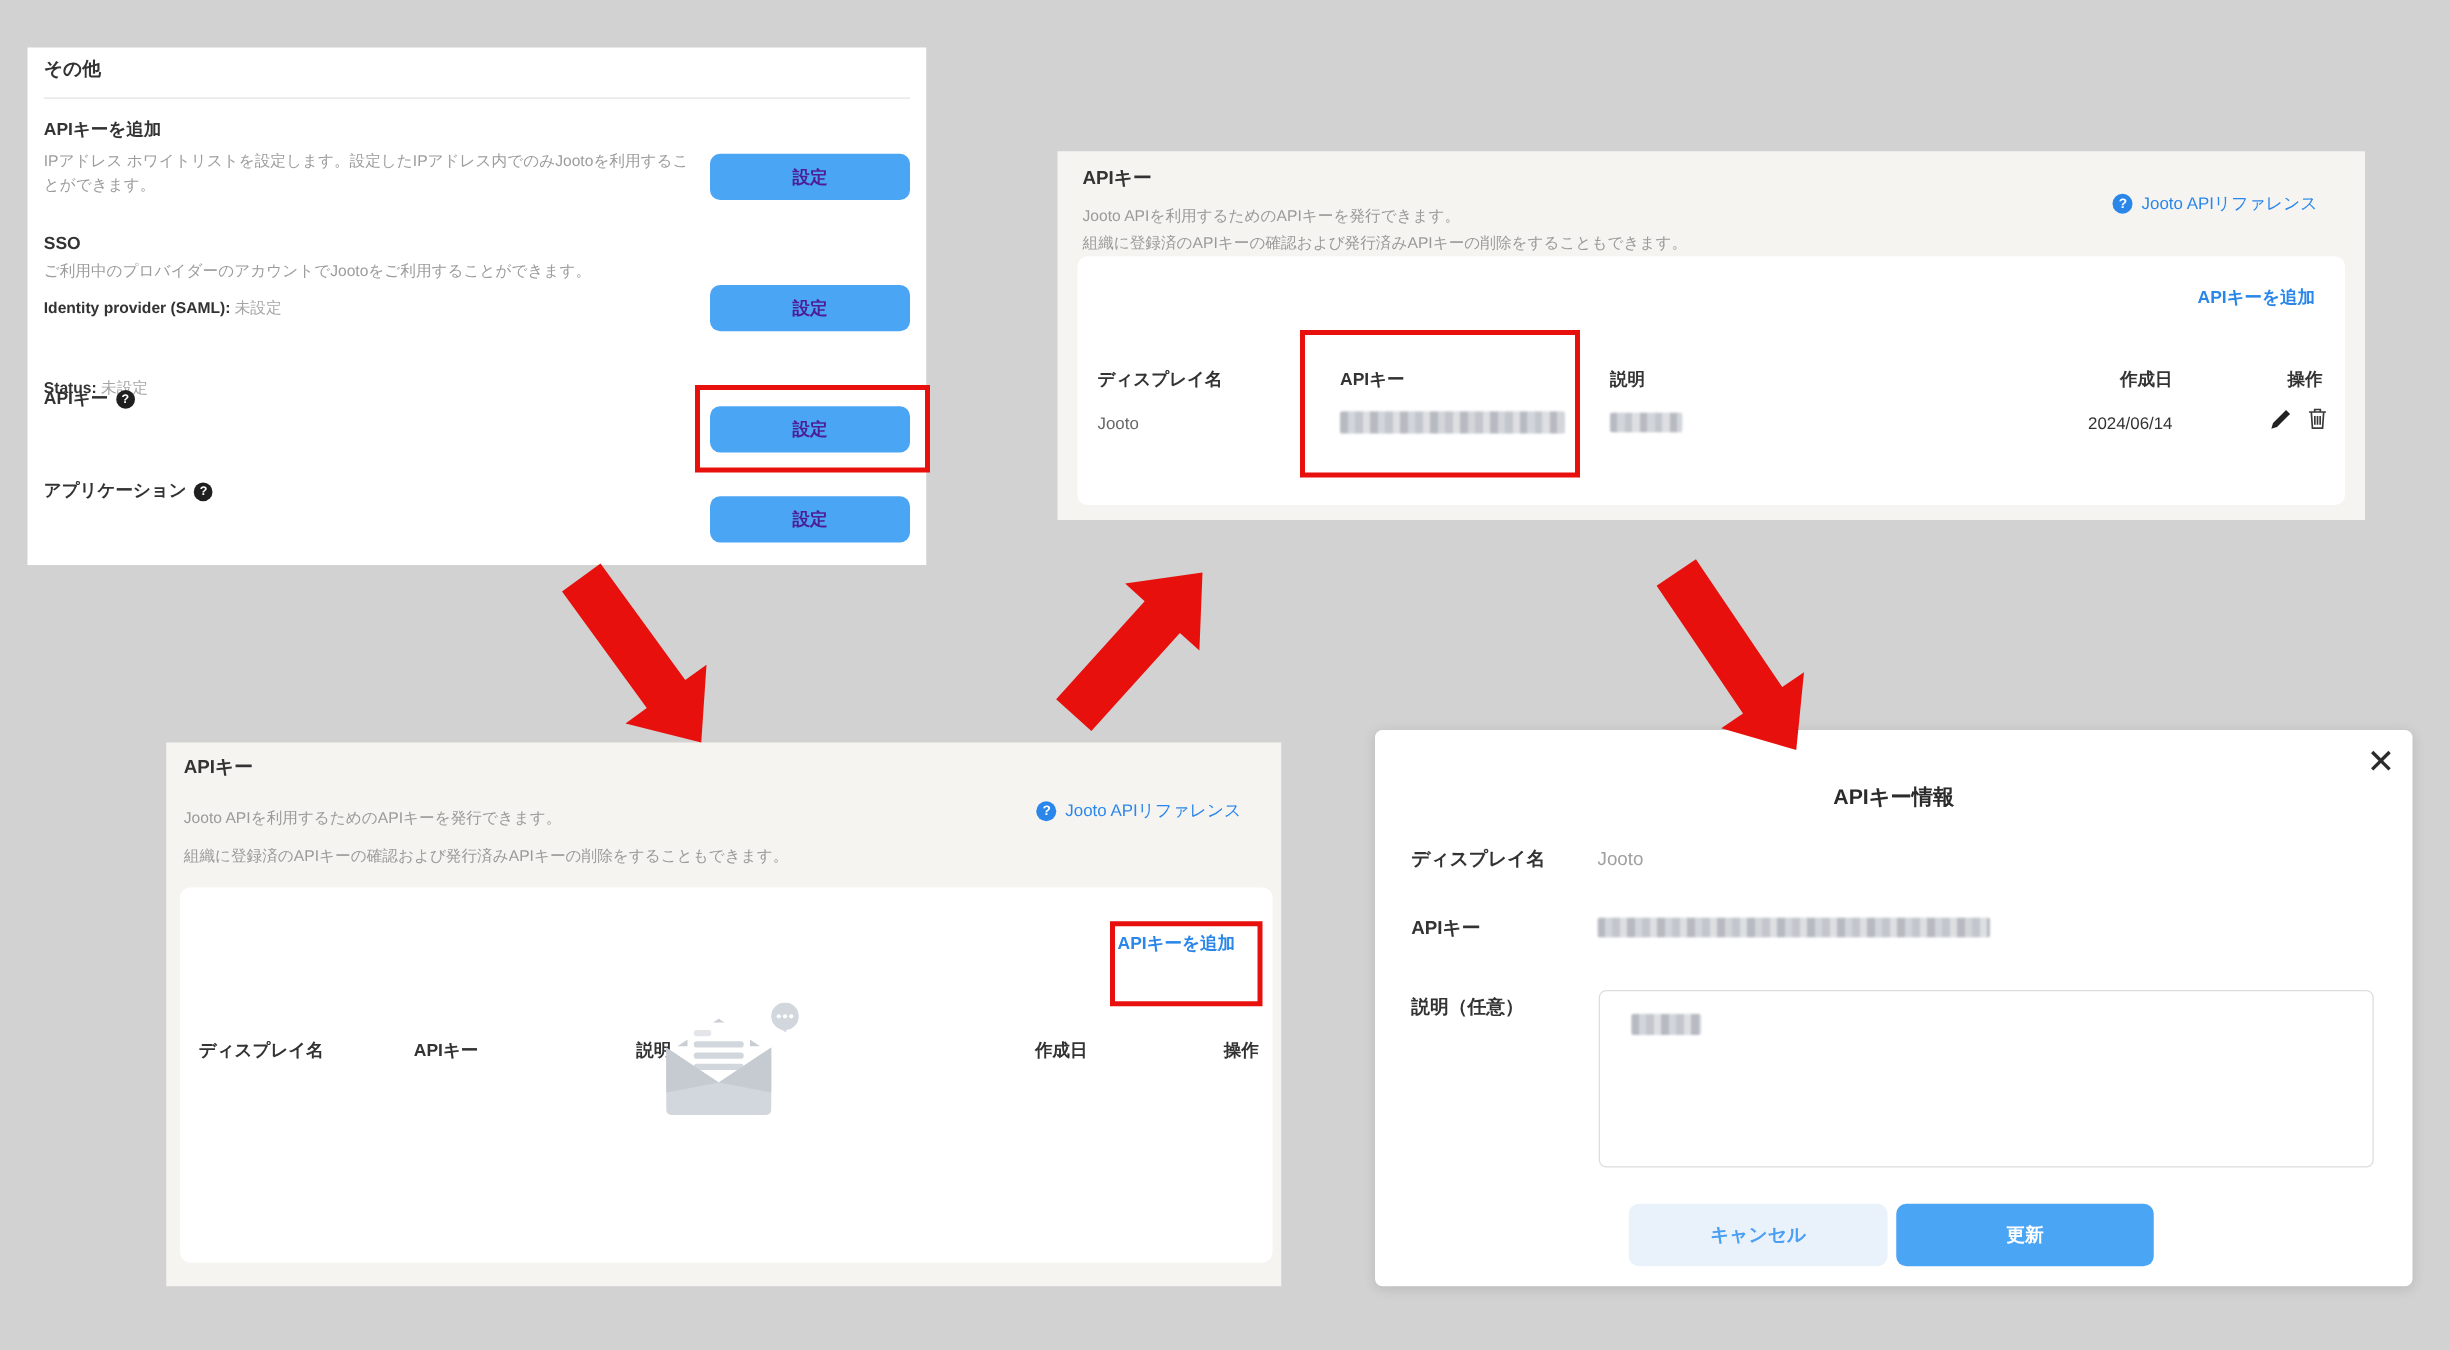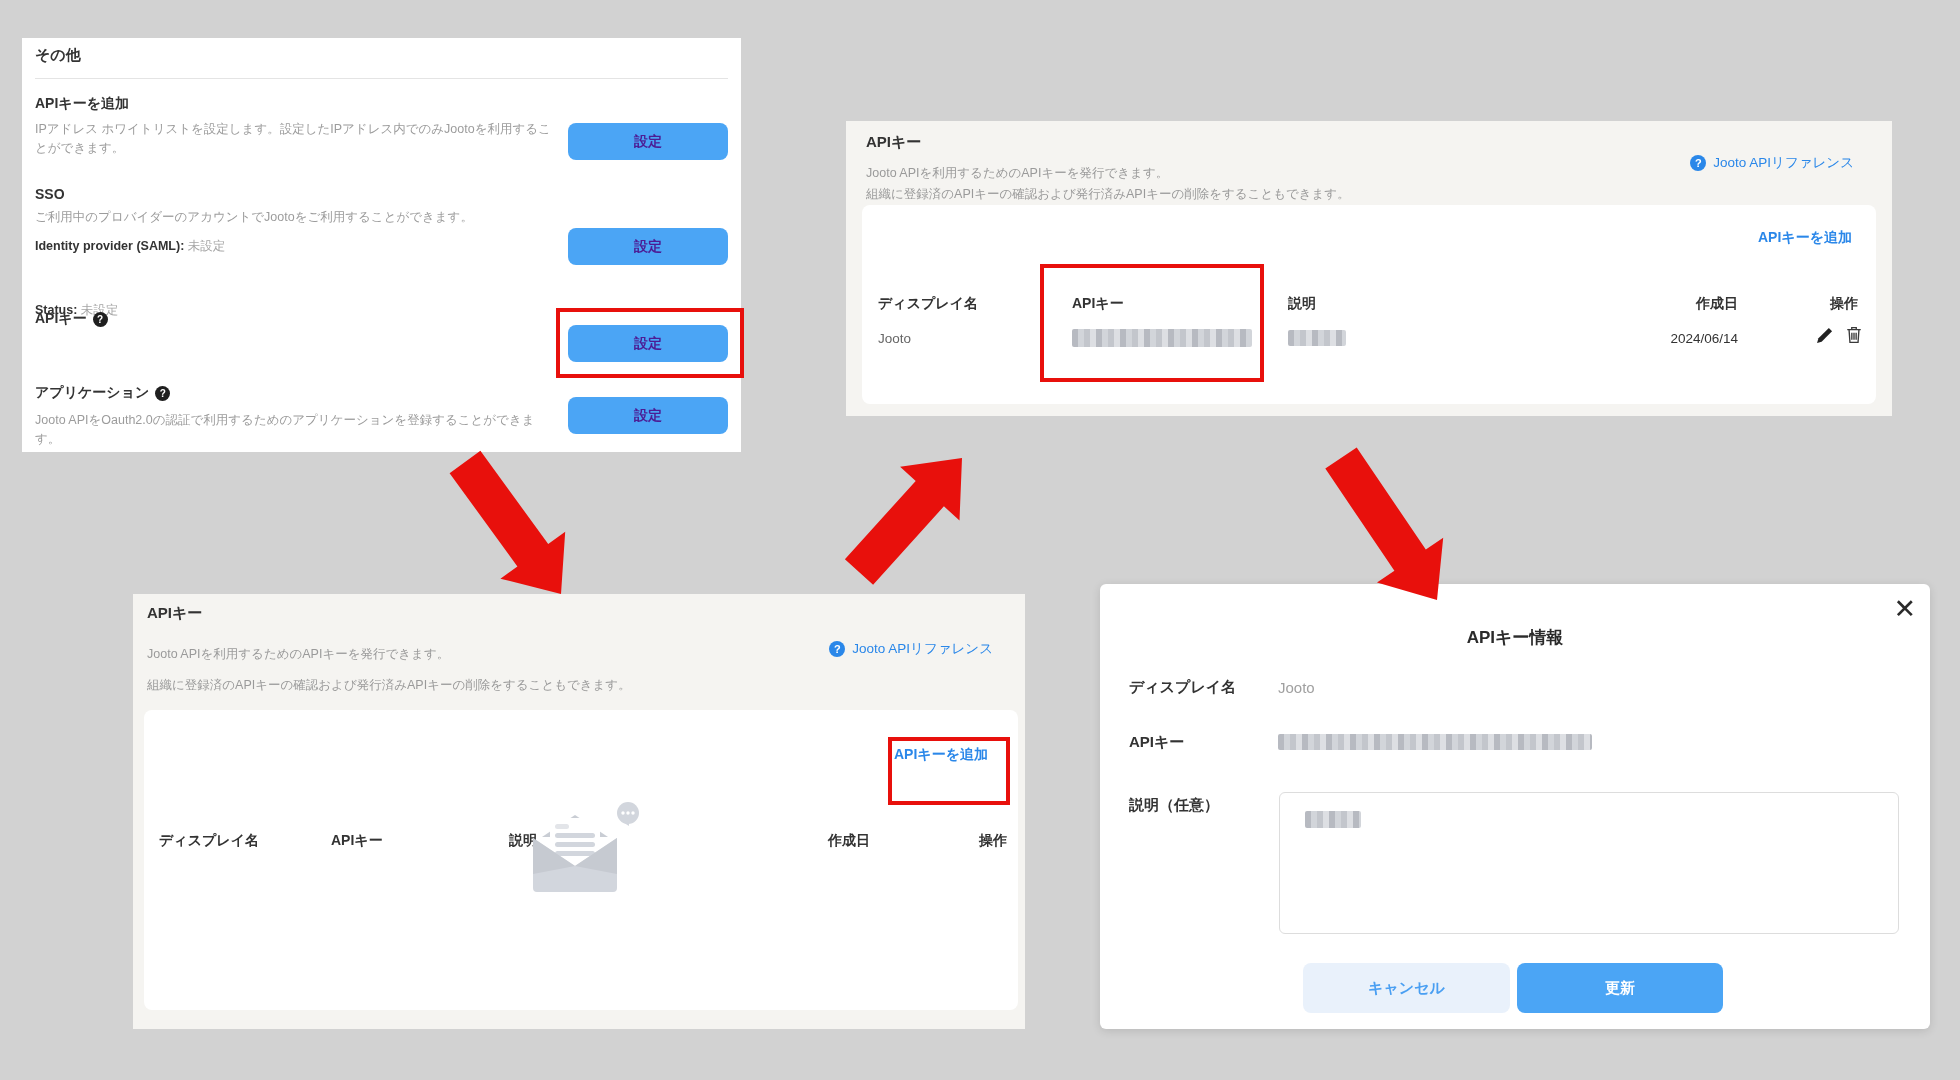--- a/index.html
+++ b/index.html
@@ -107,21 +107,20 @@
   <div class="abs sec-title" style="left:13px;top:272px;">
     <span>APIキー</span>
     <span class="qmark">?</span>
   </div>
   <button class="abs btn-blue" style="left:546px;top:287px;">設定</button>
 
   <div class="abs sec-title" style="left:13px;top:346px;">
     <span>アプリケーション</span>
     <span class="qmark">?</span>
   </div>
-  <div class="abs sec-desc" style="left:13px;top:373px;">Jooto APIをOauth2.0の認証で利用するためのアプリケーションを登録することができます。</div>
   <button class="abs btn-blue" style="left:546px;top:359px;">設定</button>
 </div>
 
 <div id="panelB" class="panel api-panel">
   <div class="abs api-title" style="left:20px;top:12px;">APIキー</div>
   <div class="abs api-desc" style="left:20px;top:42px;">Jooto APIを利用するためのAPIキーを発行できます。</div>
   <div class="abs api-desc" style="left:20px;top:63px;">組織に登録済のAPIキーの確認および発行済みAPIキーの削除をすることもできます。</div>
   <div class="abs ref-link" style="right:38px;top:33px;">
     <span class="qmark blue">?</span>
     <span>Jooto APIリファレンス</span>

